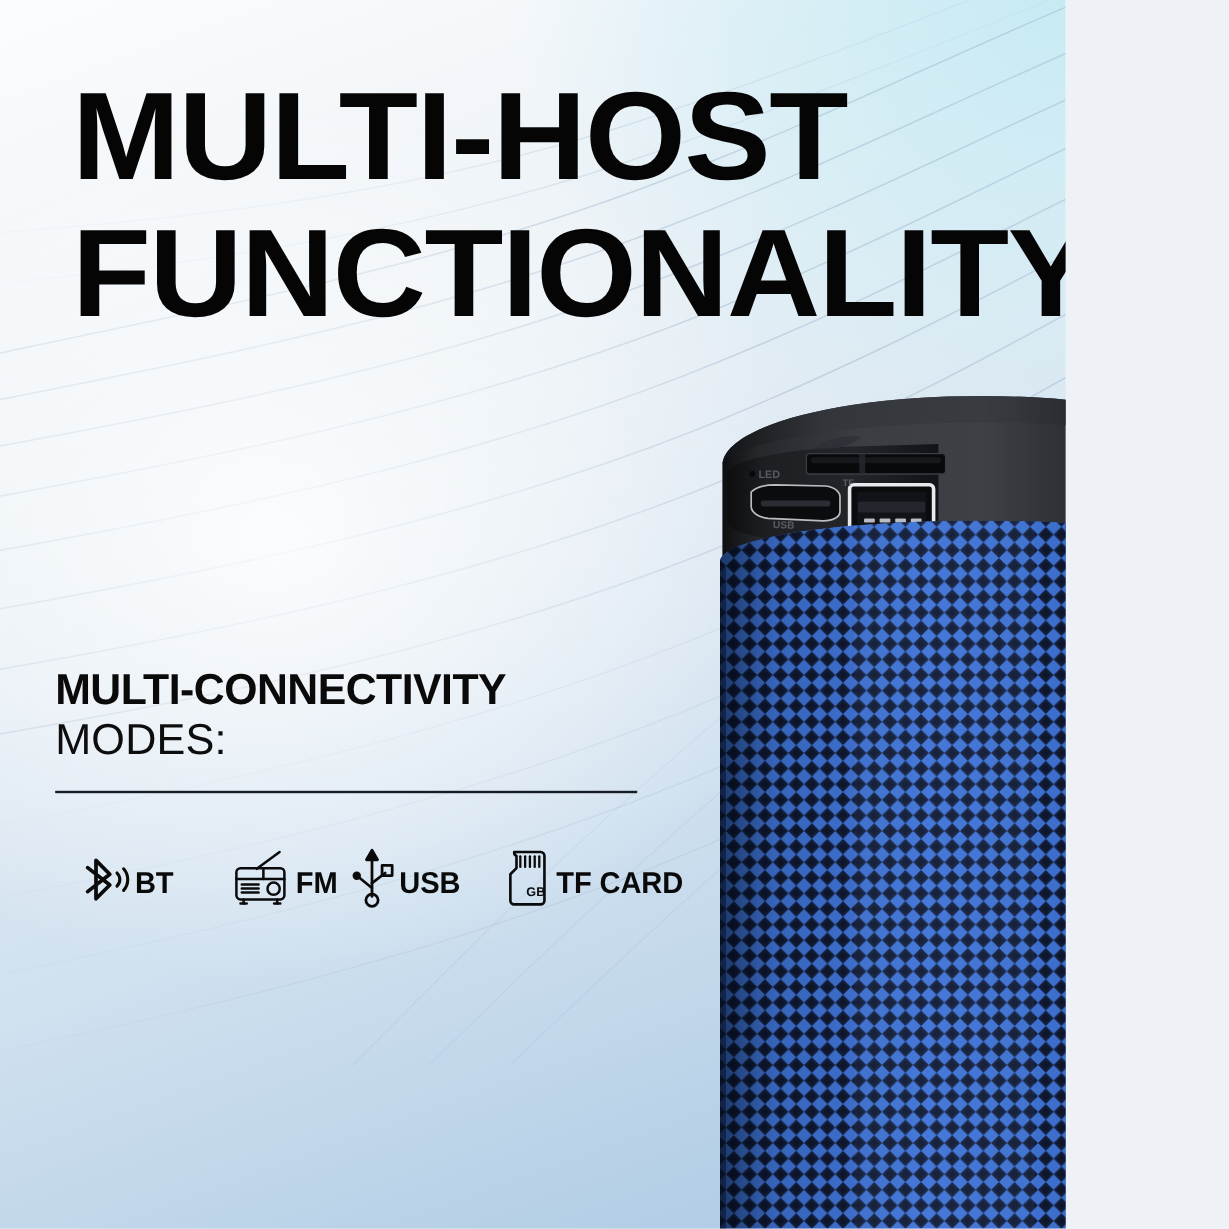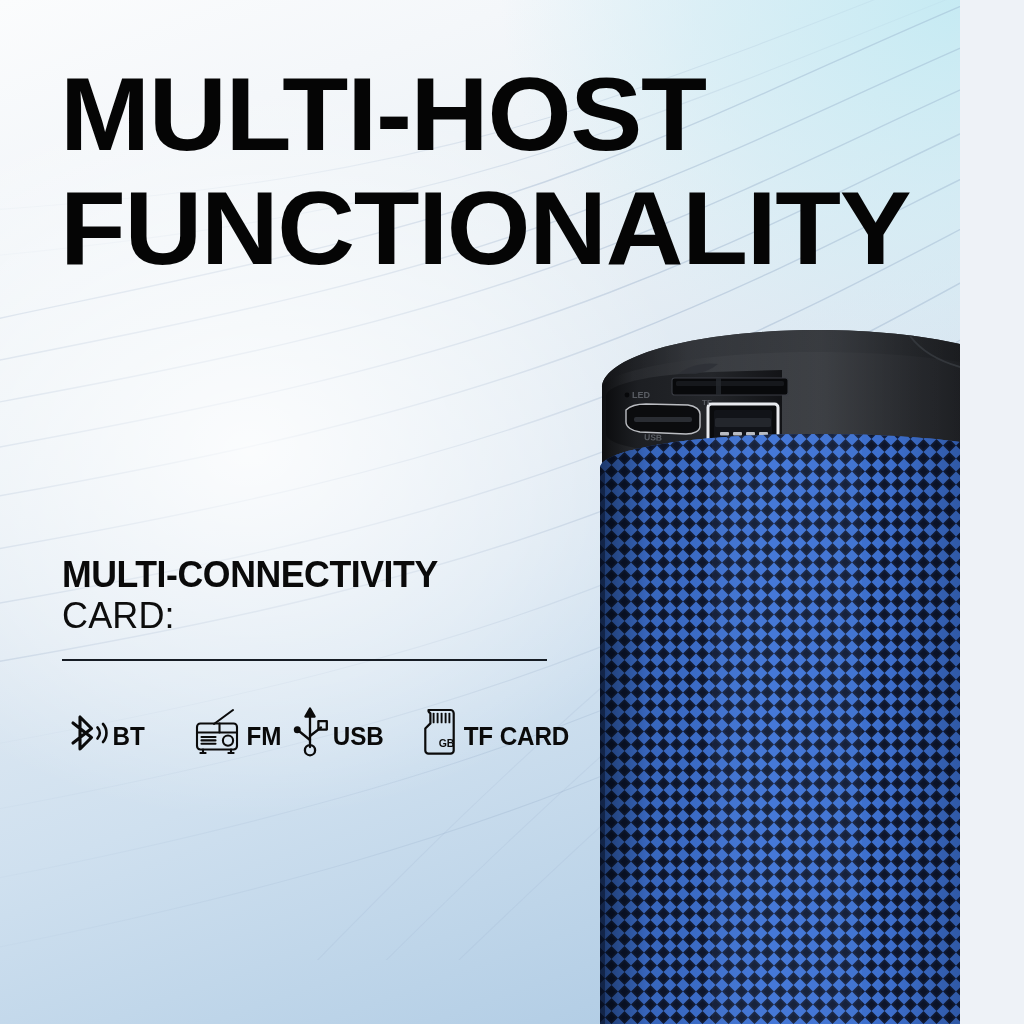--- a/index.html
+++ b/index.html
@@ -5,21 +5,21 @@
   * { margin:0; padding:0; box-sizing:border-box; }
   html,body { width:1024px; height:1024px; overflow:hidden; }
   body {
     font-family:"Liberation Sans", sans-serif;
     background:#eef2f7;
   }
 
   
   #stage {
     position:relative;
-    width:960px; height:1024px;
+    width:888px; height:1024px;
     overflow:hidden;
     background:
       linear-gradient(160deg,
         #fbfcfd   0%,
         #f4f7fa  14%,
         #eaf1f6  30%,
         #dde8f2  48%,
         #cfe0ef  64%,
         #bed5e9  80%,
         #a9c7e2 100%);
@@ -54,21 +54,21 @@
     font-stretch:condensed;
     letter-spacing:-0.012em;
     line-height:.82;
     white-space:nowrap;
     transform-origin:left top;
   }
   #headline-l1 { top:72px;  font-size:104px; transform:scaleX(1.04); }
   #headline-l2 { top:186px; font-size:104px; transform:scaleX(1.035); }
 
   
-  #sub-block { position:absolute; left:62px; top:556px; width:500px; }
+  #sub-block { position:absolute; left:46px; top:556px; width:500px; }
   #sub-title-strong {
     font-size:36px; font-weight:700; color:#0a0a0a;
     letter-spacing:-0.012em; line-height:1.03; white-space:nowrap;
     transform:scaleX(.99); transform-origin:left center;
   }
   #sub-title-light {
     font-size:36px; font-weight:400; color:#0d0d0d;
     letter-spacing:.004em; line-height:1.18; margin-top:2px;
   }
   #divider {
@@ -148,21 +148,21 @@
     </g>
   </svg>
 
   <div id="tint-white"></div>
 
   <div class="headline" id="headline-l1">MULTI-HOST</div>
   <div class="headline" id="headline-l2">FUNCTIONALITY</div>
 
   <div id="sub-block">
     <div id="sub-title-strong">MULTI-CONNECTIVITY</div>
-    <div id="sub-title-light">CARD:</div>
+    <div id="sub-title-light">MODES:</div>
     <div id="divider"></div>
   </div>
 
   <div id="modes">
 
     <div class="mode" id="mode-1">
       <div class="mode-icon">
         <svg width="50" height="50" viewBox="0 0 50 50" fill="none" stroke="#0b0b0b" stroke-width="3.1" stroke-linecap="round" stroke-linejoin="round">
           <path d="M18 9 L18 41 L29.5 29.5 L11 15 M11 35 L29.5 20.5 L18 9" fill="none"></path>
           <path d="M35.5 19.5 C 38.6 22.6 38.6 27.4 35.5 30.5" stroke-width="2.6"></path>

